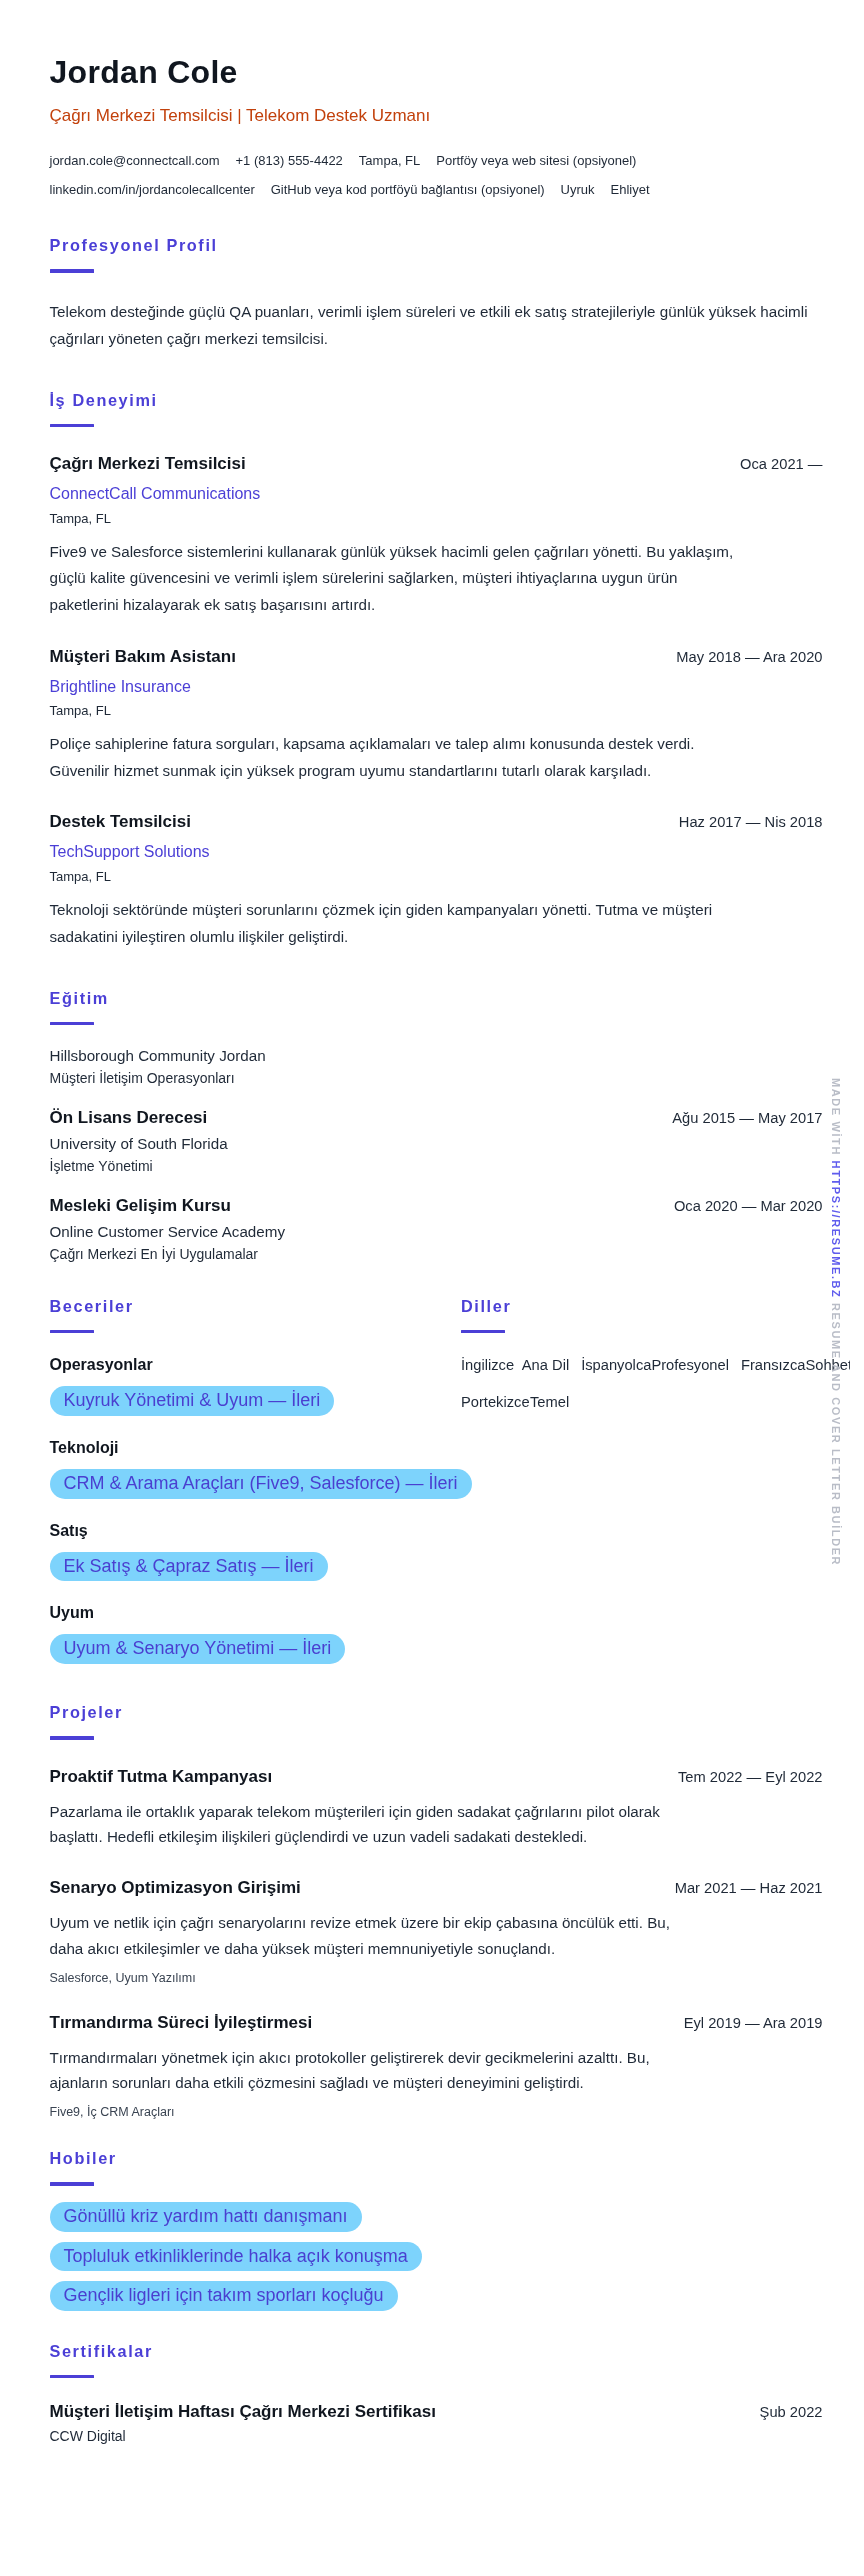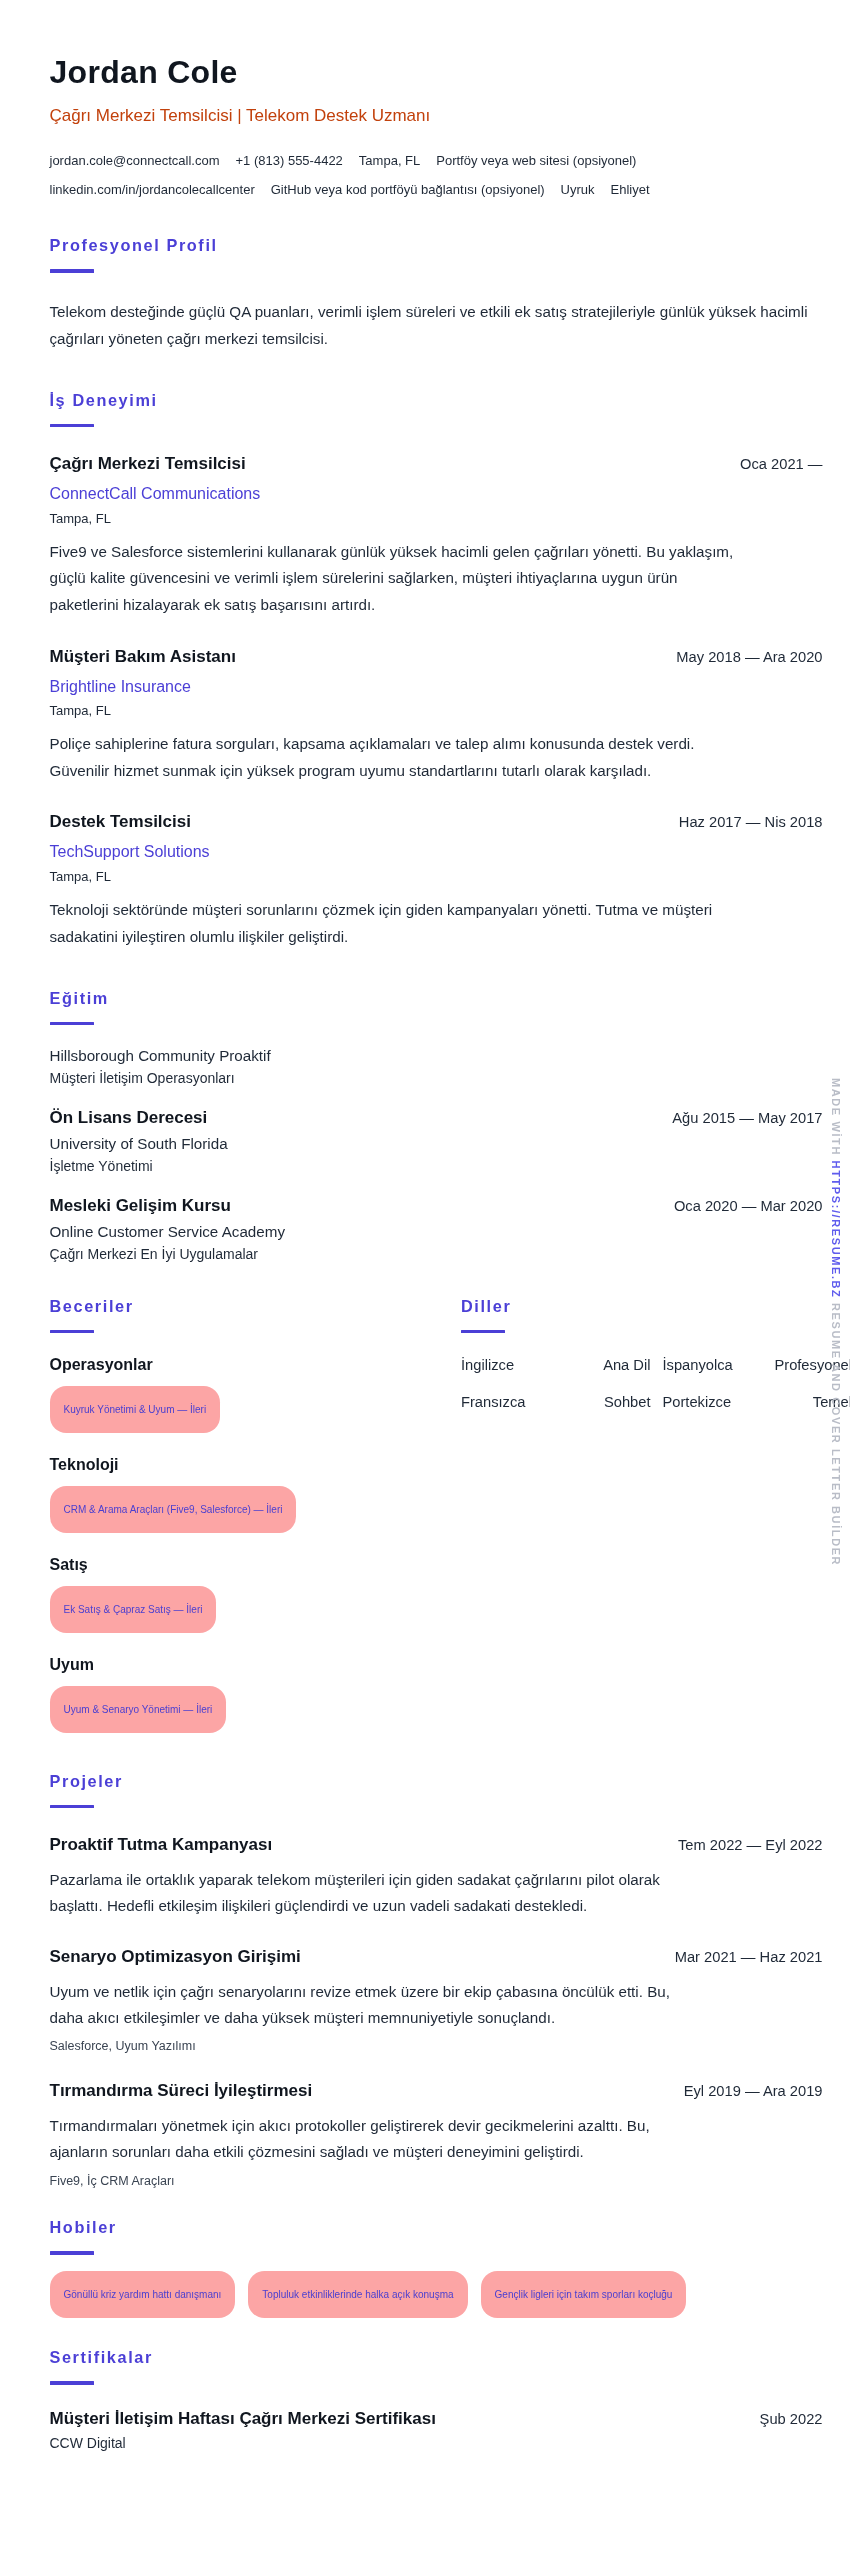--- a/index.html
+++ b/index.html
@@ -38,25 +38,25 @@
   .edu-item { margin-top:22px; }
   .edu-school { margin-top:7.6px; font-size:15.2px; color:#1f2937; }
   .edu-field { margin-top:5.4px; font-size:14px; color:#1f2937; }
 
   
   .two-col { display:grid; grid-template-columns:381px 391px; column-gap:30.5px; margin-top:35px; }
   .skill-group { margin-top:23px; }
   .skill-group:first-of-type { margin-top:24px; }
   .skill-category { font-size:16px; font-weight:700; color:#10161f; }
   .pill {
-    display:inline-block; margin-top:12px; padding:18px 14px;
-    background:#fca5a5; color:#4a3fd0; font-size:10px; line-height:1.1;
+    display:inline-block; margin-top:12px; padding:5px 14px;
+    background:#7dd3fc; color:#4a3fd0; font-size:18px; line-height:1.1;
     border-radius:16.3px; white-space:nowrap;
   }
-  .lang-grid { margin-top:24px; display:grid; grid-template-columns:1fr 1fr; column-gap:12px; row-gap:20.7px; }
+  .lang-grid { margin-top:24px; display:grid; grid-template-columns:1fr 1fr 1fr; column-gap:12px; row-gap:20.7px; }
   .lang-cell { display:flex; justify-content:space-between; align-items:baseline; font-size:14.7px; color:#1f2937; }
   .lang-level { color:#1f2937; }
 
   .proj-desc { margin-top:12px; max-width:621px; font-size:15.2px; line-height:1.7; color:#1f2937; }
   .proj-tools { margin-top:8.7px; font-size:12.5px; color:#3a4452; }
 
   
   .hobby-pills { margin-top:16.3px; display:flex; flex-wrap:wrap; column-gap:13px; row-gap:9.8px; max-width:653px; }
   .hobby-pills .pill { margin-top:0; }
 
@@ -135,21 +135,21 @@
       <div class="entry-location">Tampa, FL</div>
       <p class="entry-desc">Teknoloji sektöründe müşteri sorunlarını çözmek için giden kampanyaları yönetti. Tutma ve müşteri sadakatini iyileştiren olumlu ilişkiler geliştirdi.</p>
     </article>
   </section>
 
   <section class="section">
     <h2 class="section-heading">Eğitim</h2>
     <div class="heading-bar"></div>
 
     <article class="edu-item">
-      <div class="edu-school">Hillsborough Community Proaktif</div>
+      <div class="edu-school">Hillsborough Community Jordan</div>
       <div class="edu-field">Müşteri İletişim Operasyonları</div>
     </article>
 
     <article class="edu-item">
       <div class="entry-head">
         <h3 class="entry-title">Ön Lisans Derecesi</h3>
         <span class="entry-dates">Ağu 2015 — May 2017</span>
       </div>
       <div class="edu-school">University of South Florida</div>
       <div class="edu-field">İşletme Yönetimi</div>

